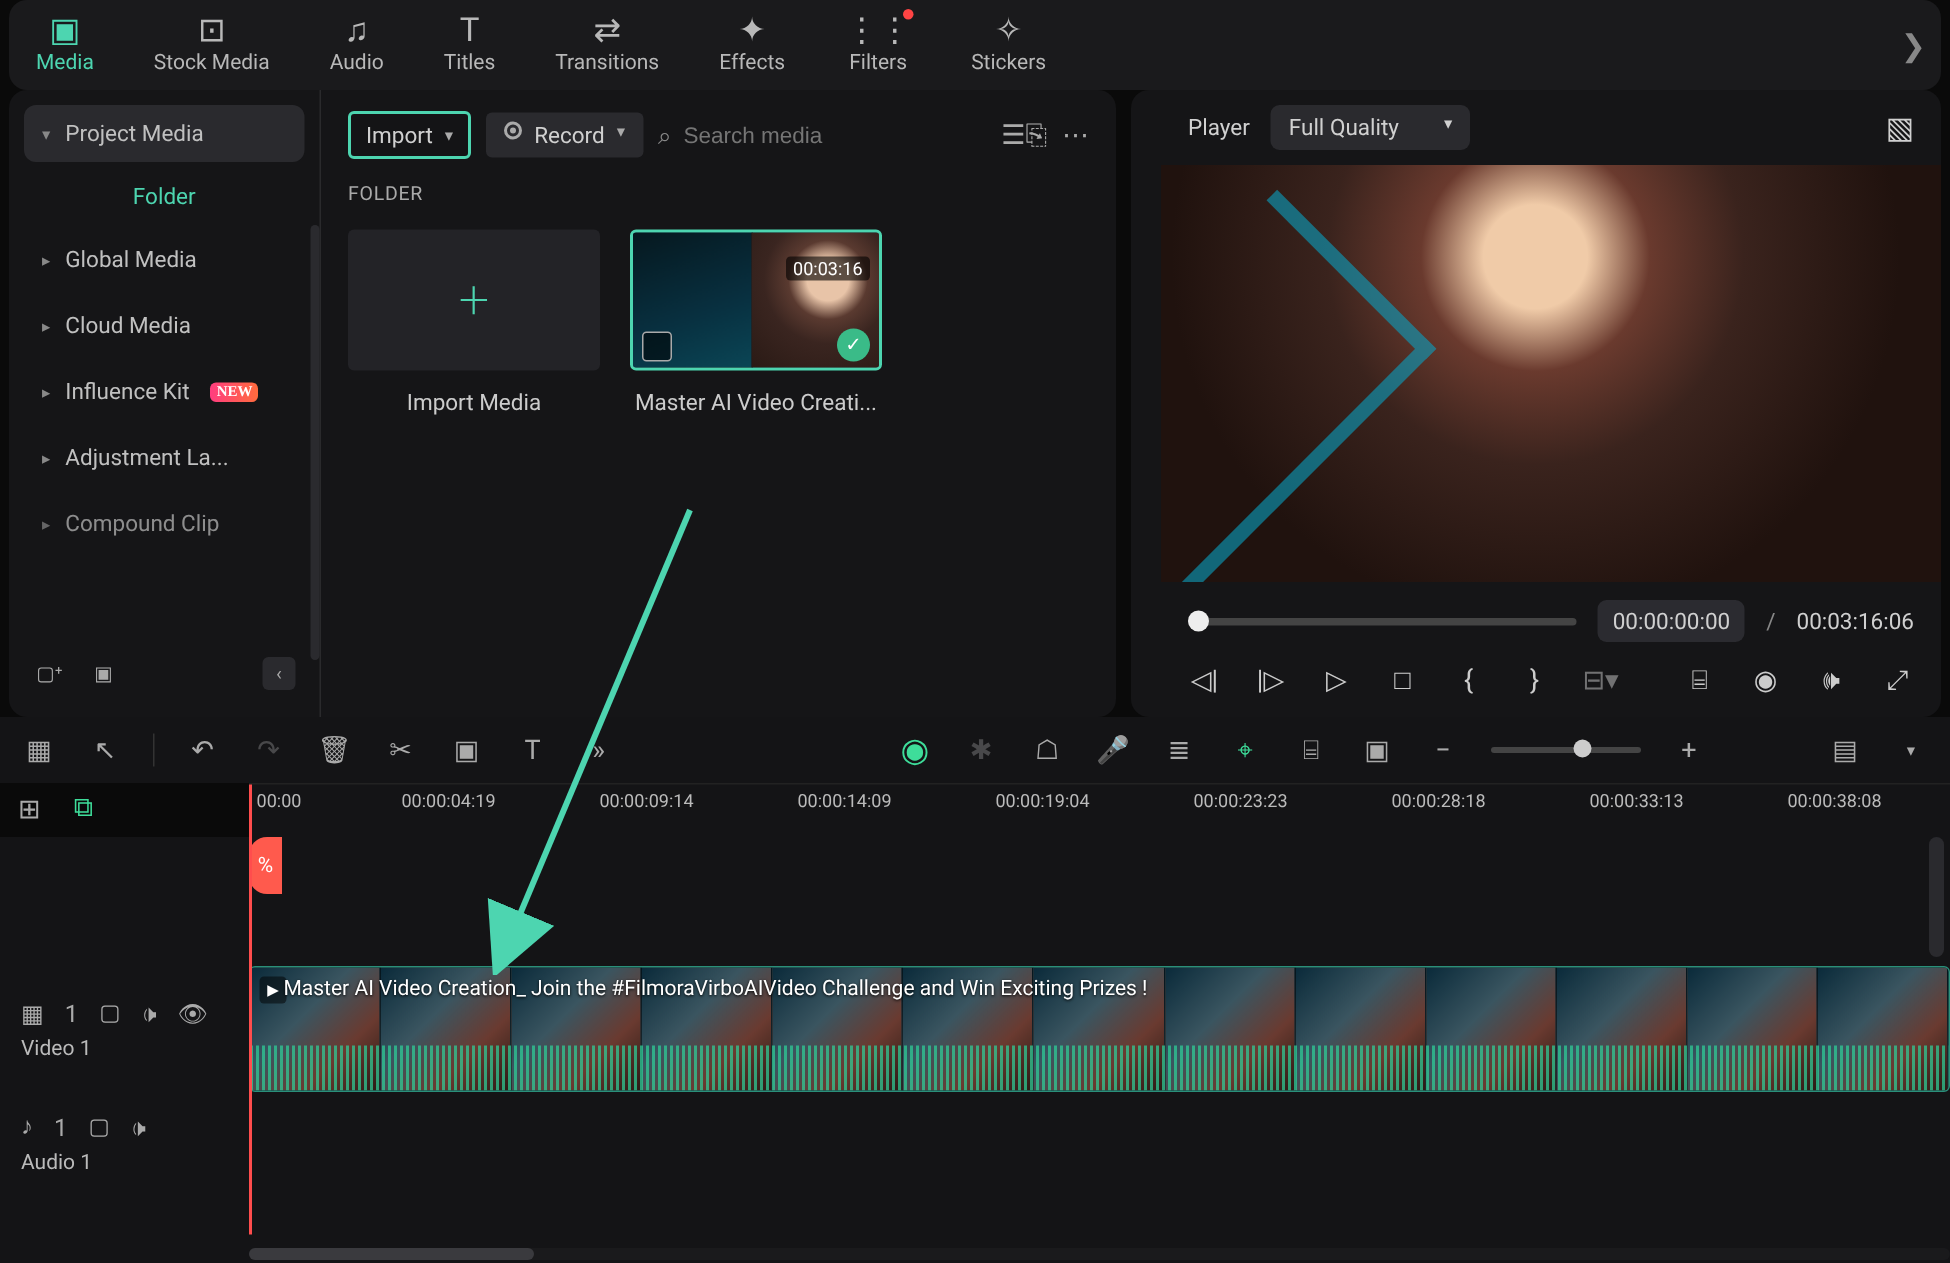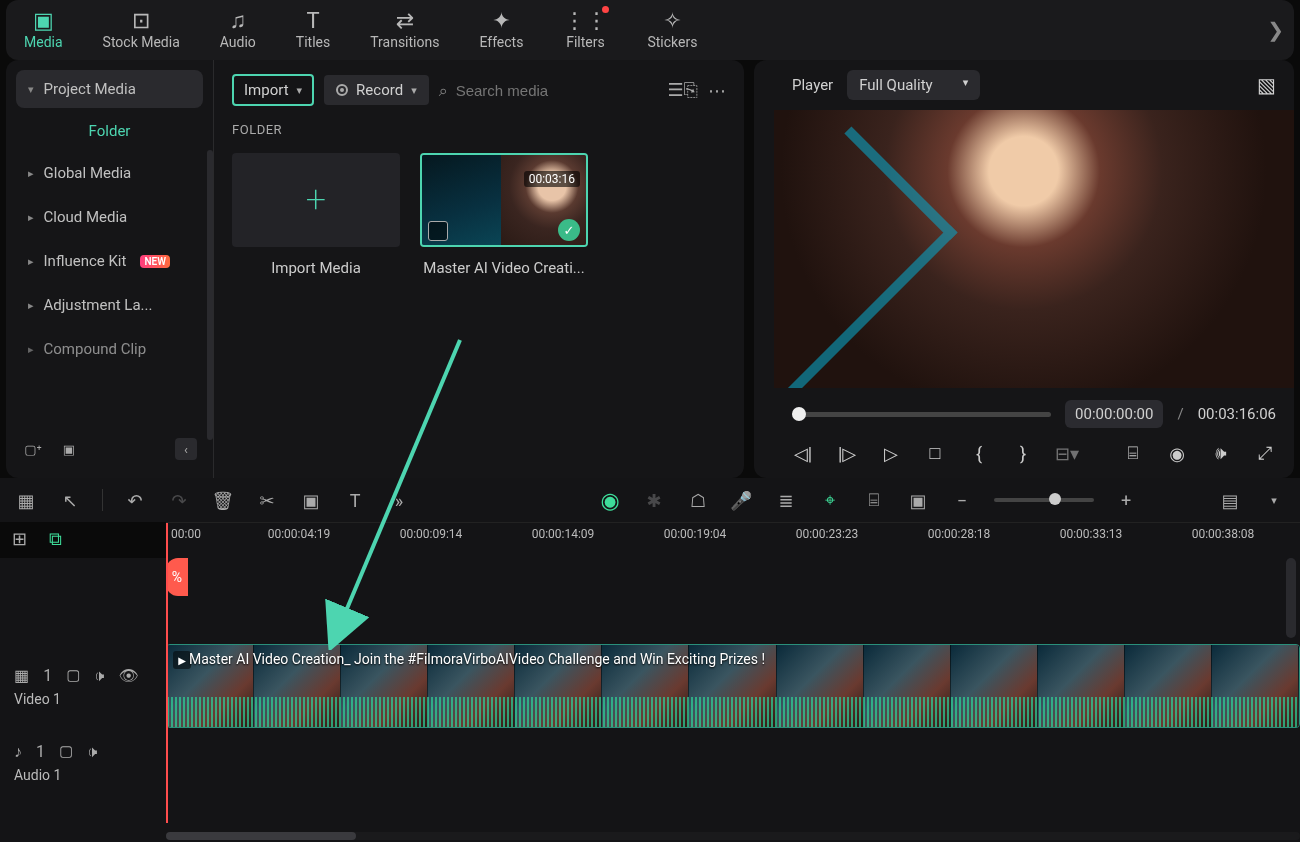--- a/index.html
+++ b/index.html
@@ -23,30 +23,30 @@
 .tab-item .lbl { font-size:14px; }
 .dot-red { position:absolute; top:0; right:6px; width:7px; height:7px; background:#ff4444; border-radius:50%; }
 .tab-overflow { color:#888; font-size:20px; margin-left:auto; cursor:pointer; }
 .upper { display:flex; gap:10px; padding:0 6px; flex:0 0 418px; }
 .left-panel { width:768px; display:flex; gap:0; background:#151517; border-radius:12px; overflow:hidden; }
 .sidebar { width:208px; padding:10px 10px; display:flex; flex-direction:column; gap:6px; position:relative; border-right:1px solid #2a2a2c; }
 .sidebar-item { display:flex; align-items:center; gap:10px; padding:10px 12px; border-radius:8px; cursor:pointer; font-size:15px; color:#c0c0c0; }
 .sidebar-item.selected { background:#2a2a2e; }
 .sidebar-item .tri { font-size:11px; color:#888; }
 .folder-label { color:#4dd5b0; text-align:center; padding:8px 0; font-size:15px; }
-.new-badge { background:linear-gradient(90deg,#ff3d7f,#ff6b3d); color:#fff; font-size:10px; padding:1px 4px; border-radius:4px; margin-left:4px; font-weight:600; }
+.new-badge { background:linear-gradient(90deg,#ff3d7f,#ff6b3d); color:#fff; font-size:10px; padding:1px 4px; border-radius:4px; margin-left:4px; font-weight:600;font-family:Liberation Serif, serif; }
 .sidebar-footer { margin-top:auto; display:flex; gap:14px; align-items:center; padding:8px 6px; }
 .sb-icon { width:22px; height:22px; display:inline-flex; align-items:center; justify-content:center; color:#aaa; cursor:pointer; }
 .collapse-btn { margin-left:auto; background:#2a2a2e; border-radius:4px; padding:4px 6px; }
 .scroll-hint { position:absolute; right:0; top:90px; width:6px; height:290px; background:#2a2a2e; border-radius:3px; }
 .media-main { flex:1; display:flex; flex-direction:column; padding:14px 18px; gap:16px; }
 .toolbar-row { display:flex; align-items:center; gap:10px; }
 .btn-import { display:flex; align-items:center; gap:8px; background:#141416; border:2px solid #4dd5b0; border-radius:4px; padding:5px 10px; cursor:pointer; font-size:15px; }
 .btn-import .chev{font-size:11px;color:#aaa;}
-.btn-record { display:flex; align-items:center; gap:8px; background:#2a2a2e; border-radius:4px; padding:6px 12px; cursor:pointer; font-size:15px; }
+.btn-record { display:flex; align-items:flex-start; gap:8px; background:#2a2a2e; border-radius:4px; padding:6px 12px; cursor:pointer; font-size:15px; }
 .circle-dot { width:12px; height:12px; border:2px solid #aaa; border-radius:50%; display:inline-block; position:relative; }
 .circle-dot::after{content:"";position:absolute;inset:2px;background:#aaa;border-radius:50%;}
 .search-wrap { display:flex; align-items:center; gap:8px; flex:1; color:#888; }
 .search-wrap input { background:transparent; border:none; color:#ccc; font-size:15px; outline:none; width:160px; }
 .filter-icn,.more-icn{color:#aaa;cursor:pointer;font-size:18px;}
 .section-label { font-size:13px; letter-spacing:.5px; color:#aaa; }
 .cards { display:flex; gap:20px; }
 .card { width:168px; display:flex; flex-direction:column; align-items:center; gap:12px; }
 .thumb { width:168px; height:94px; border-radius:4px; position:relative; background:#232327; display:flex; align-items:center; justify-content:center; cursor:pointer; }
 .thumb.import { }

